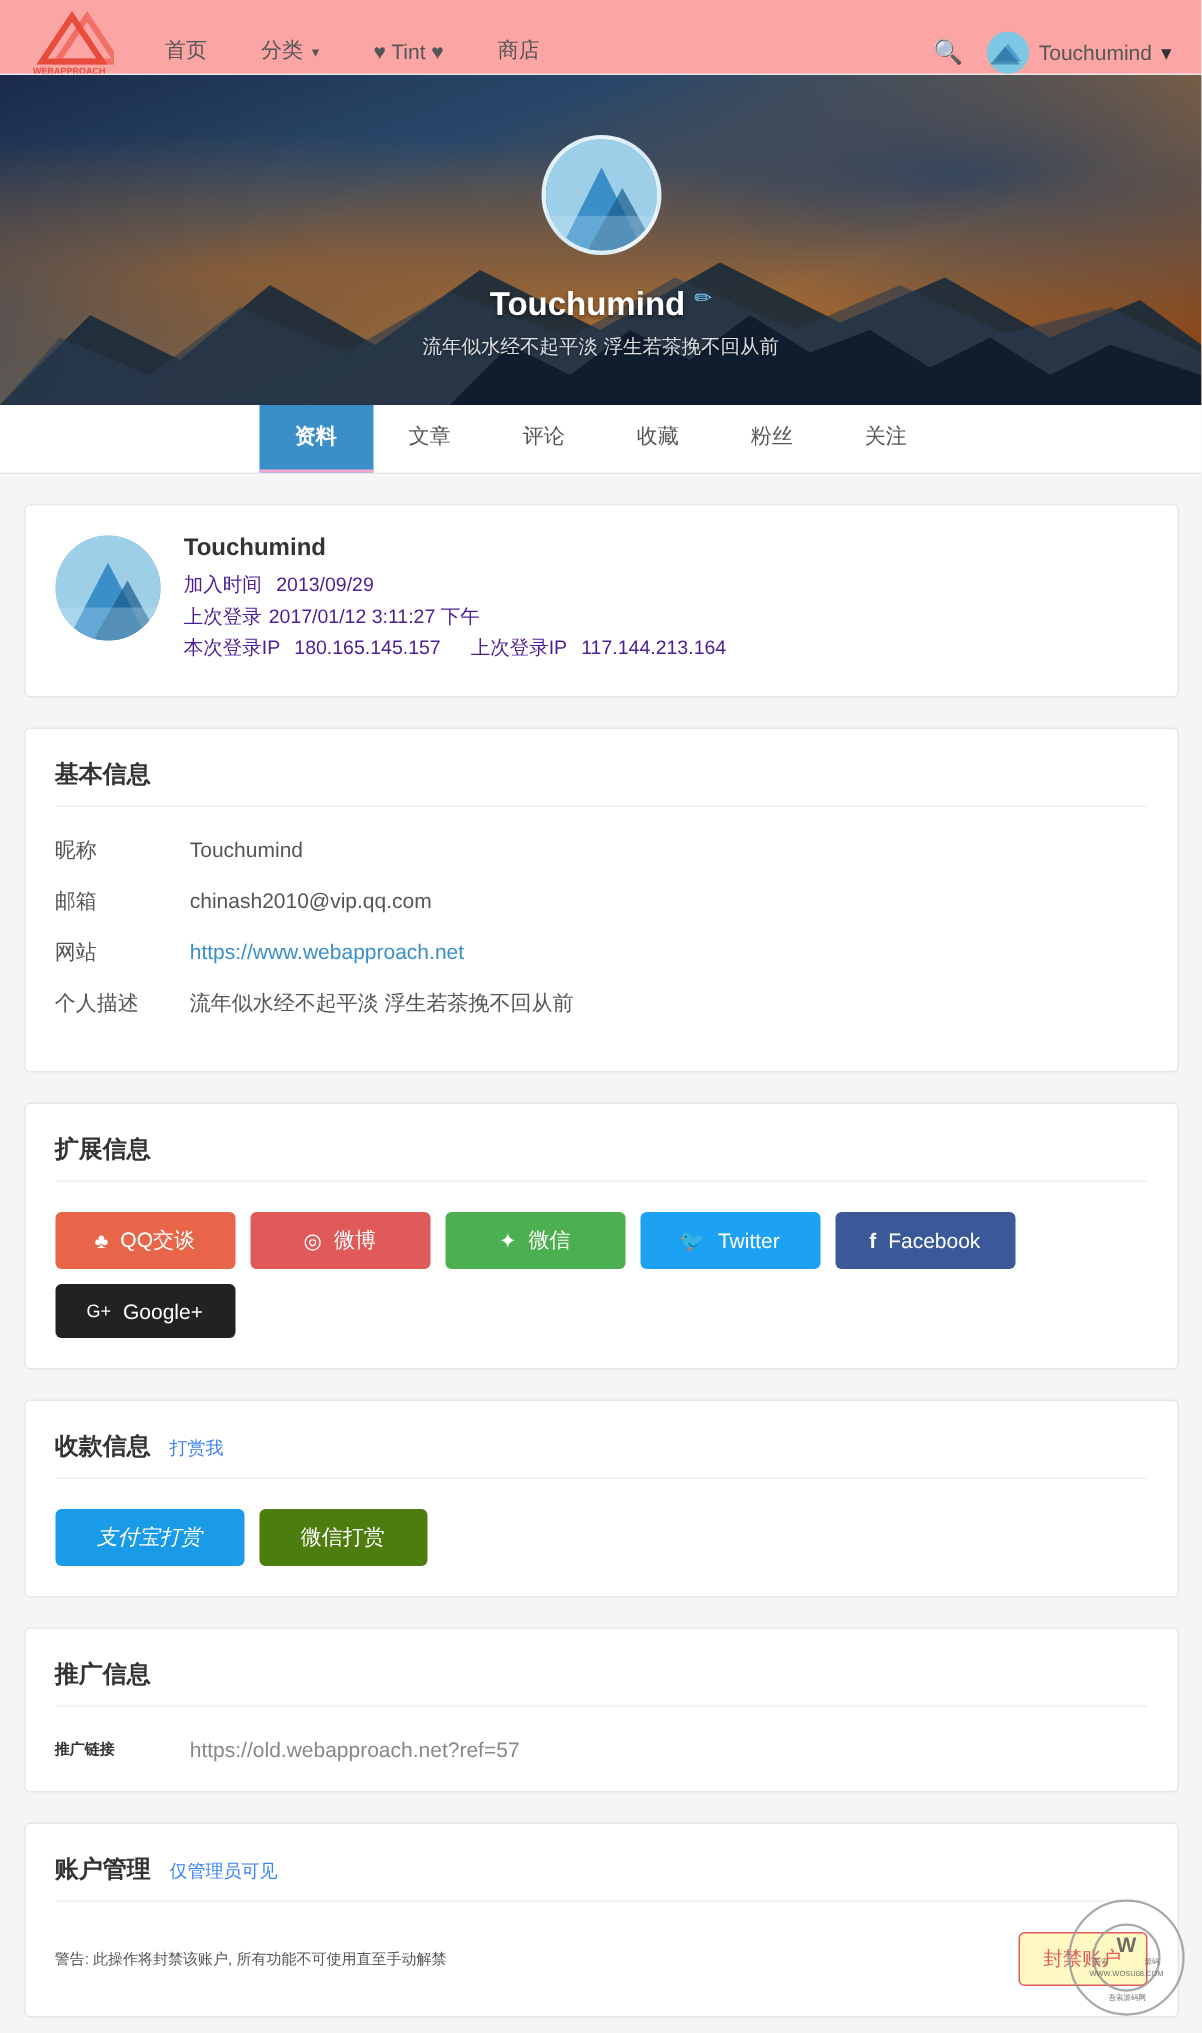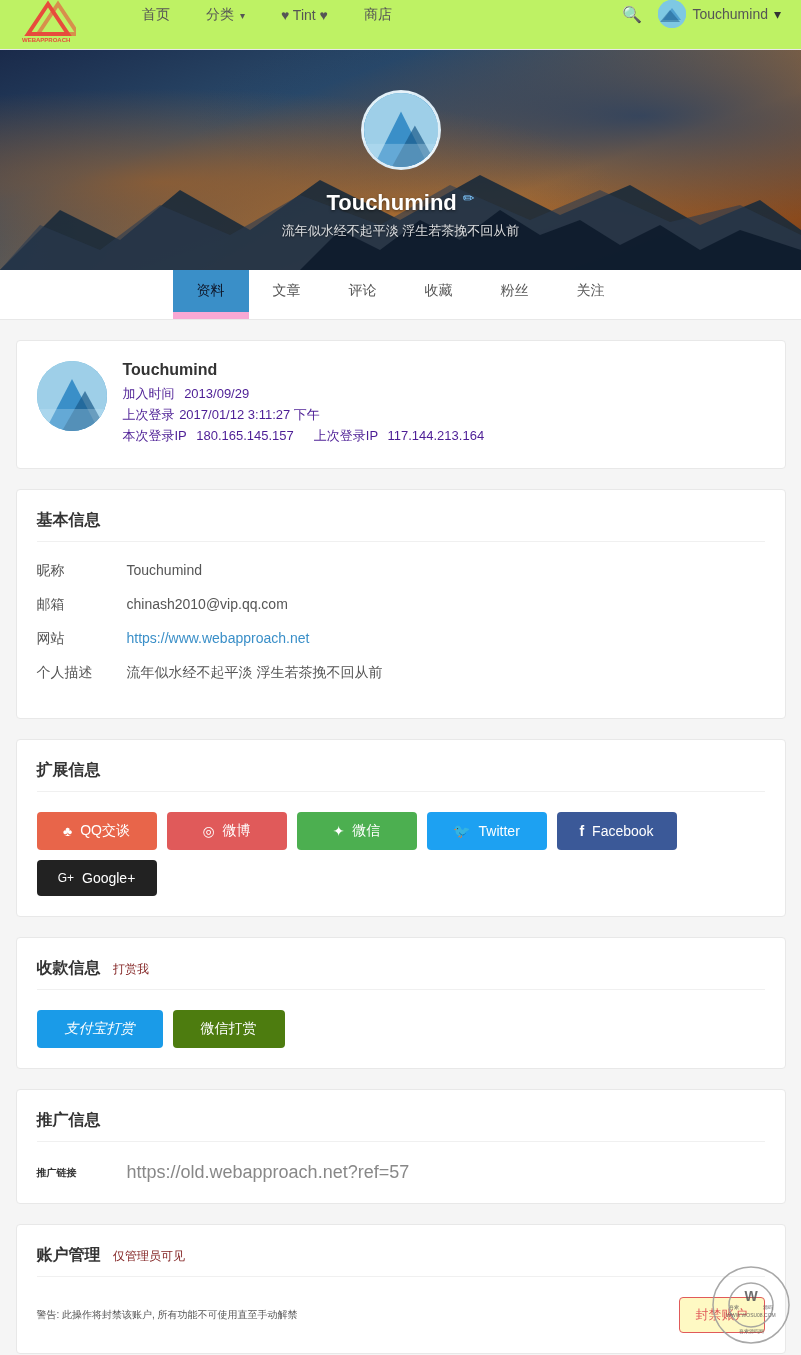--- a/index.html
+++ b/index.html
@@ -1,28 +1,27 @@
 <!DOCTYPE html>
 <html><head>
   <meta charset="utf-8">
   <style>
     * { box-sizing: border-box; margin: 0; padding: 0; }
     body { font-family: "Microsoft YaHei", Arial, sans-serif; background: #f5f5f5; color: #333; font-size: 14px; }
 
     
     .navbar {
-      background: #bef264;
+      background: #fca5a5;
       border-bottom: 1px solid #e8e8e8;
       height: 50px;
       display: flex;
-      align-items: flex-start;
+      align-items: flex-end;
       padding: 0 20px;
       position: relative;
       z-index: 10;
-      gap: 32px;
     }
     .navbar-logo {
       width: 56px;
       height: 42px;
       margin-right: 20px;
     }
     .navbar-logo svg { width: 100%; height: 100%; }
     .nav-links {
       display: flex;
       align-items: center;
@@ -133,23 +132,24 @@
     }
     .tab-item {
       padding: 12px 24px;
       cursor: pointer;
       color: #555;
       font-size: 14px;
       border-bottom: 3px solid transparent;
       white-space: nowrap;
     }
     .tab-item.active {
-      color: #0f172a;
+      color: #ffffff;
       background: #3a8fc8;
-      border-bottom: 7px solid #f9a8d4;
+      border-bottom: 2px solid #f9a8d4;
+      font-weight: bold;
     }
 
     
     .main-content {
       max-width: 790px;
       margin: 20px auto;
       padding: 0 10px;
     }
 
     
@@ -203,21 +203,21 @@
     .section-title {
       font-size: 16px;
       font-weight: bold;
       color: #333;
       margin-bottom: 20px;
       border-bottom: 1px solid #f0f0f0;
       padding-bottom: 10px;
     }
     .section-title .sub {
       font-size: 12px;
-      color: #7f1d1d;
+      color: #3b82f6;
       font-weight: normal;
       margin-left: 8px;
     }
     .info-row {
       display: flex;
       align-items: baseline;
       margin-bottom: 16px;
       gap: 20px;
     }
     .info-label {
@@ -284,21 +284,21 @@
       align-items: center;
       gap: 20px;
     }
     .promo-label {
       font-weight: bold;
       color: #333;
       font-size: 10px;
       width: 70px;
       flex-shrink: 0;
     }
-    .promo-link { color: #888; font-size: 18px; }
+    .promo-link { color: #888; font-size: 14px; }
 
     
     .account-warning {
       display: flex;
       align-items: center;
       justify-content: space-between;
       flex-wrap: wrap;
       gap: 10px;
     }
     .warning-text {

